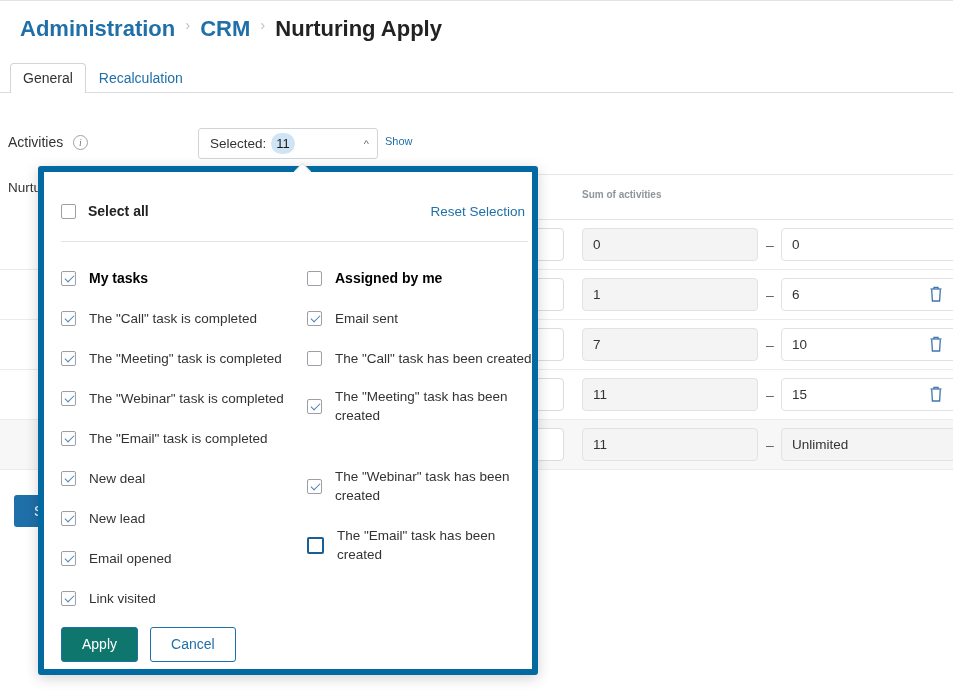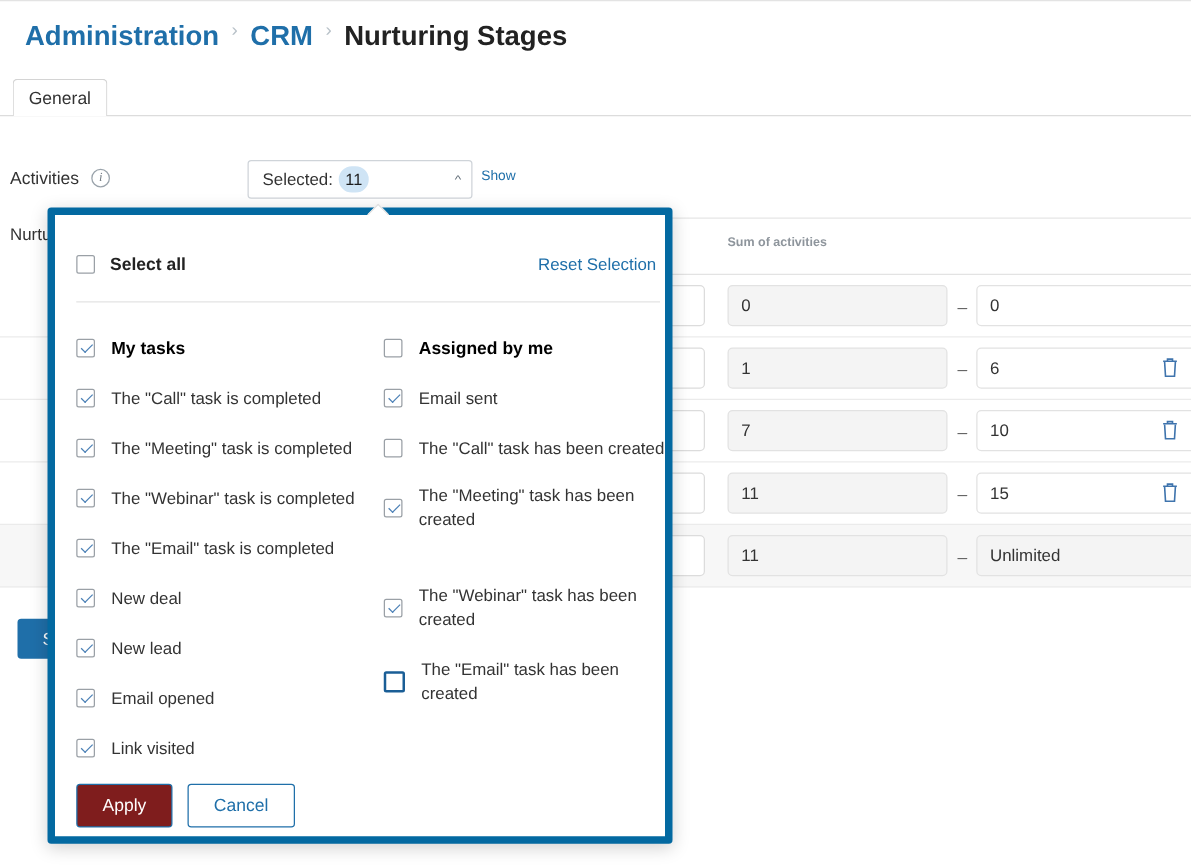--- a/index.html
+++ b/index.html
@@ -197,40 +197,41 @@
 
   .colL { left: 17px; }
   .colR { left: 263px; }
 
   
   .pop-actions { position: absolute; left: 17px; top: 455px; display: flex; gap: 12px; }
   .btn {
     font-family: "Liberation Sans", sans-serif; font-size: 14px;
     padding: 8px 20px; border-radius: 3px; cursor: pointer; line-height: 17px;
   }
-  .btn-primary { background: #7f1d1d; color: #fff; border: 1px solid #1f6fa9; }
+  .btn-primary { background: #0f766e; color: #fff; border: 1px solid #1f6fa9; }
   .btn-secondary { background: #fff; color: #1f6fa9; border: 1px solid #1f6fa9; }
 </style>
 </head>
 <body>
 
 <div id="root">
 
   <div class="top-rule"></div>
 
   <nav class="breadcrumb">
     <span class="crumb-link">Administration</span>
     <span class="crumb-sep">›</span>
     <span class="crumb-link">CRM</span>
     <span class="crumb-sep">›</span>
-    <span class="crumb-current">Nurturing Stages</span>
+    <span class="crumb-current">Nurturing Apply</span>
   </nav>
 
   <div class="tabs">
     <div class="tab active">General</div>
+    <div class="tab">Recalculation</div>
   </div>
   <div class="tabs-rule"></div>
 
   <div class="activities-label">Activities</div>
   <div class="info-icon">i</div>
 
   <div class="select-box">
     <span class="sel-text">Selected:</span>
     <span class="badge-count">11</span>
     <span class="chev">^</span>

